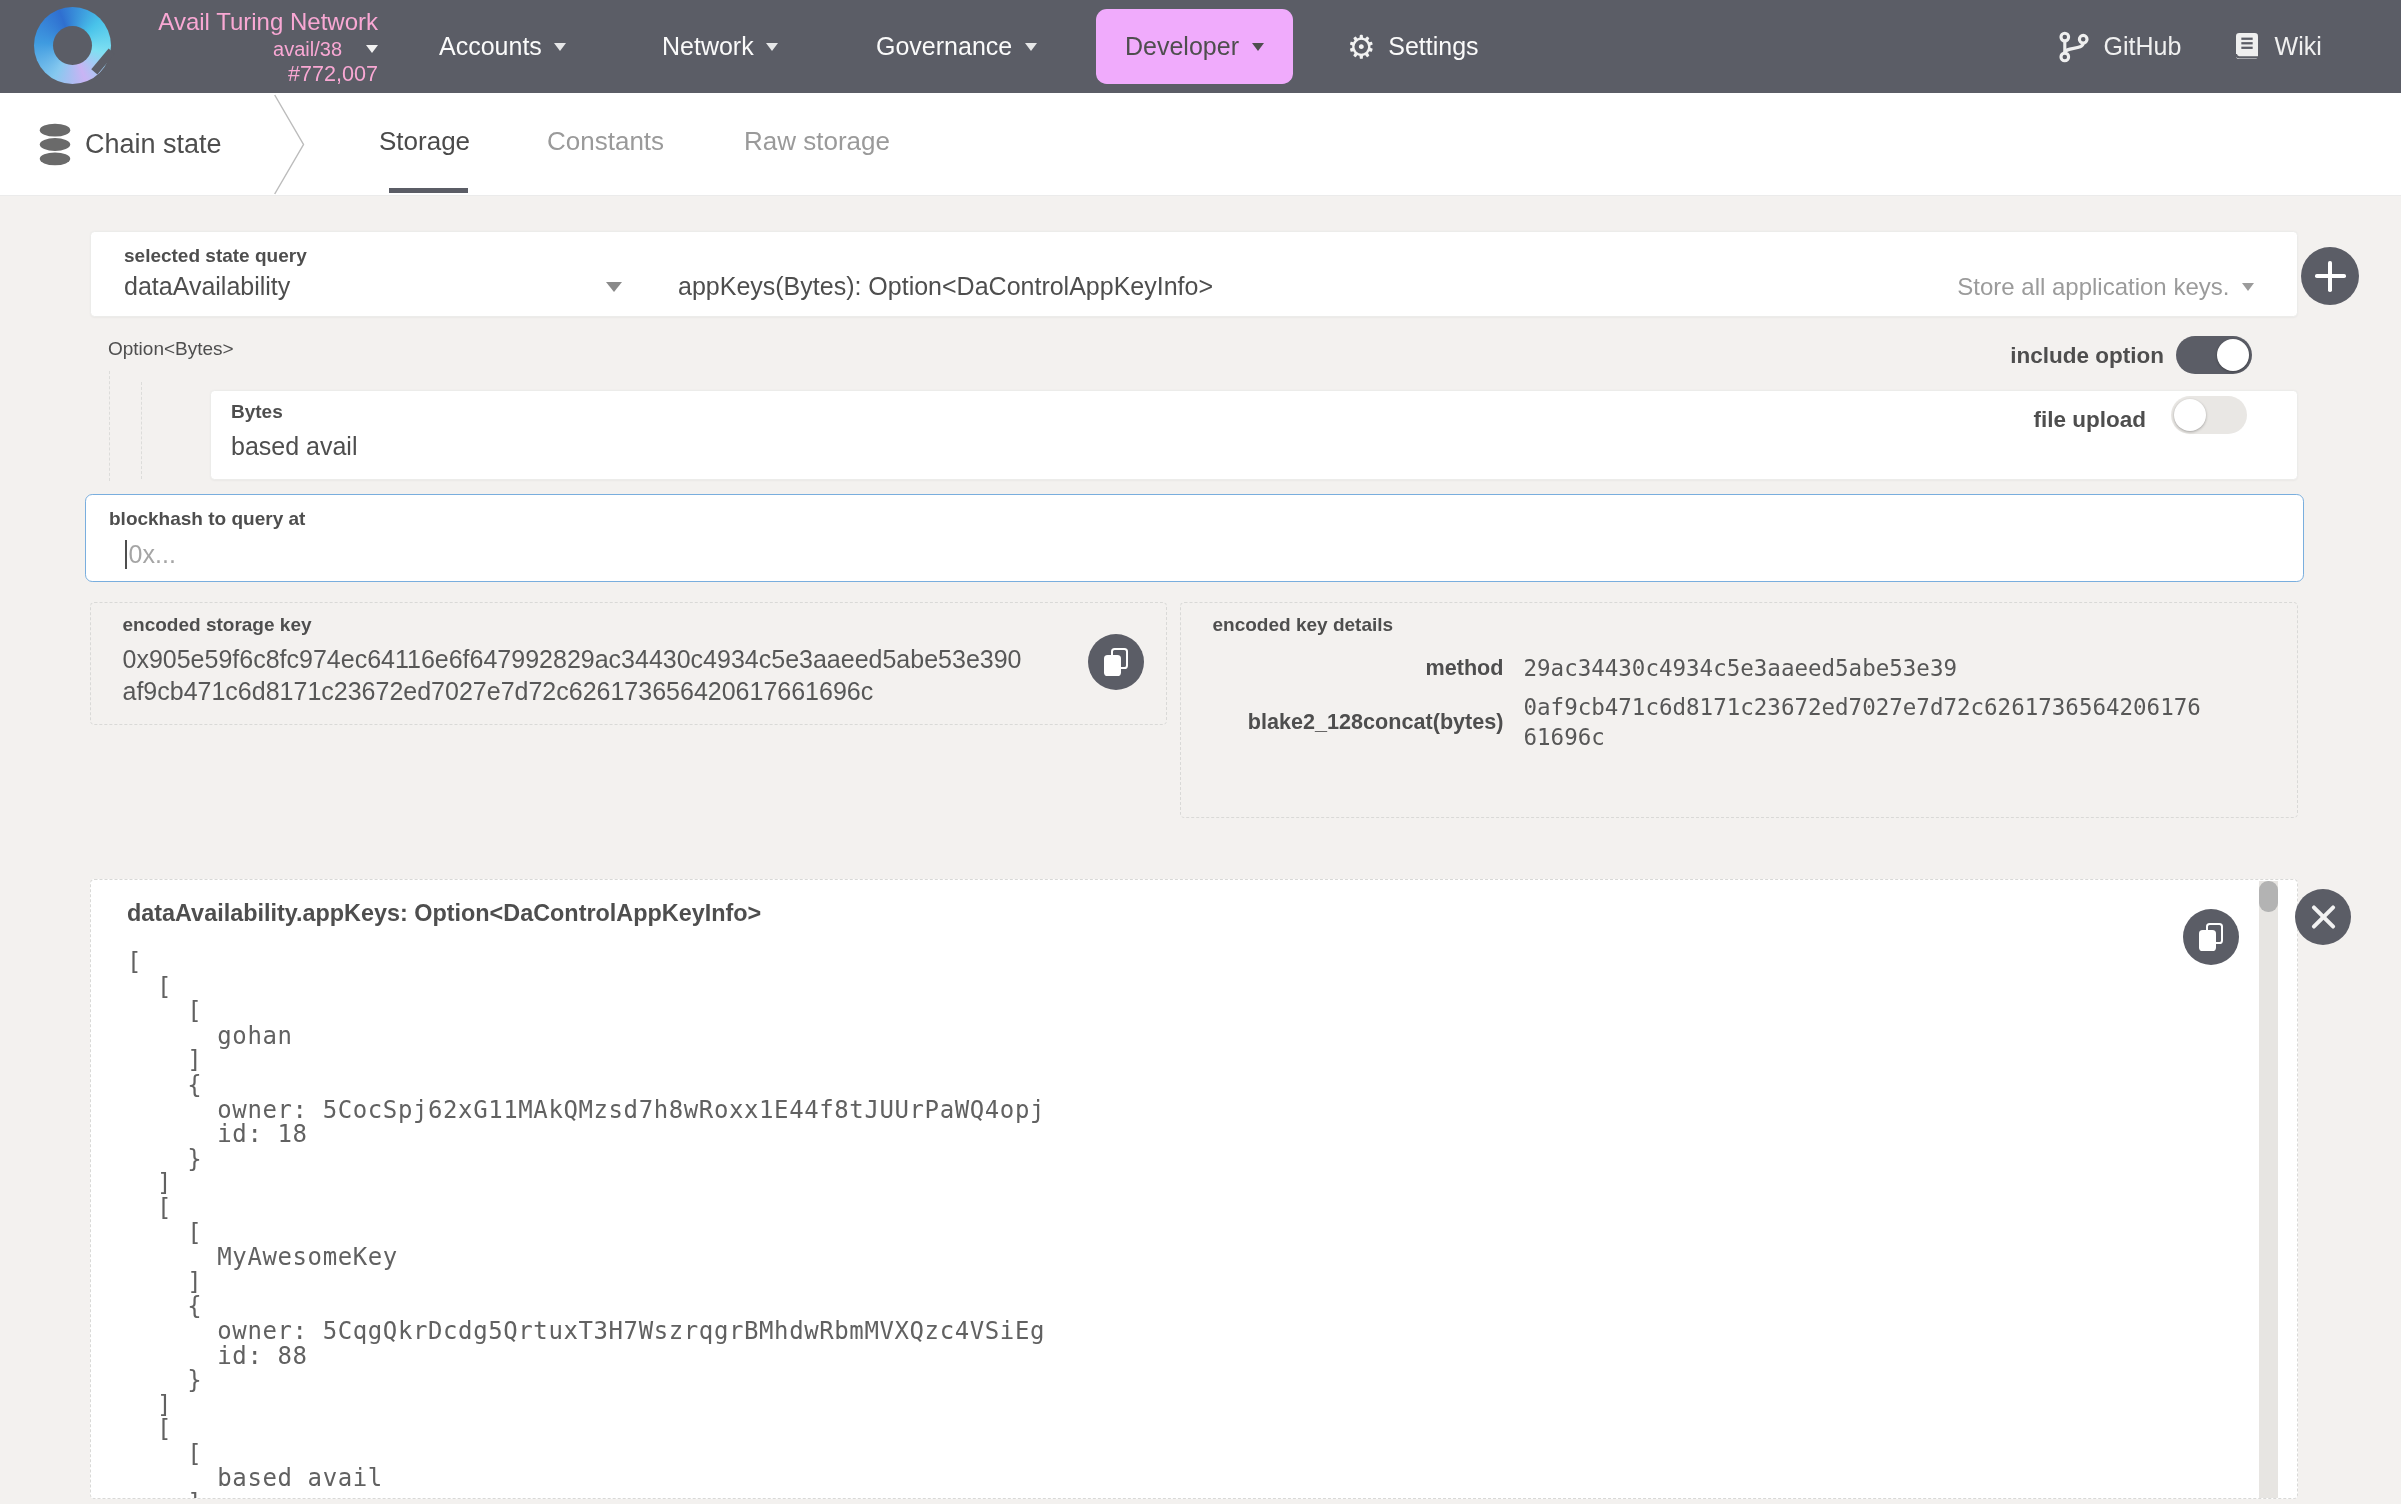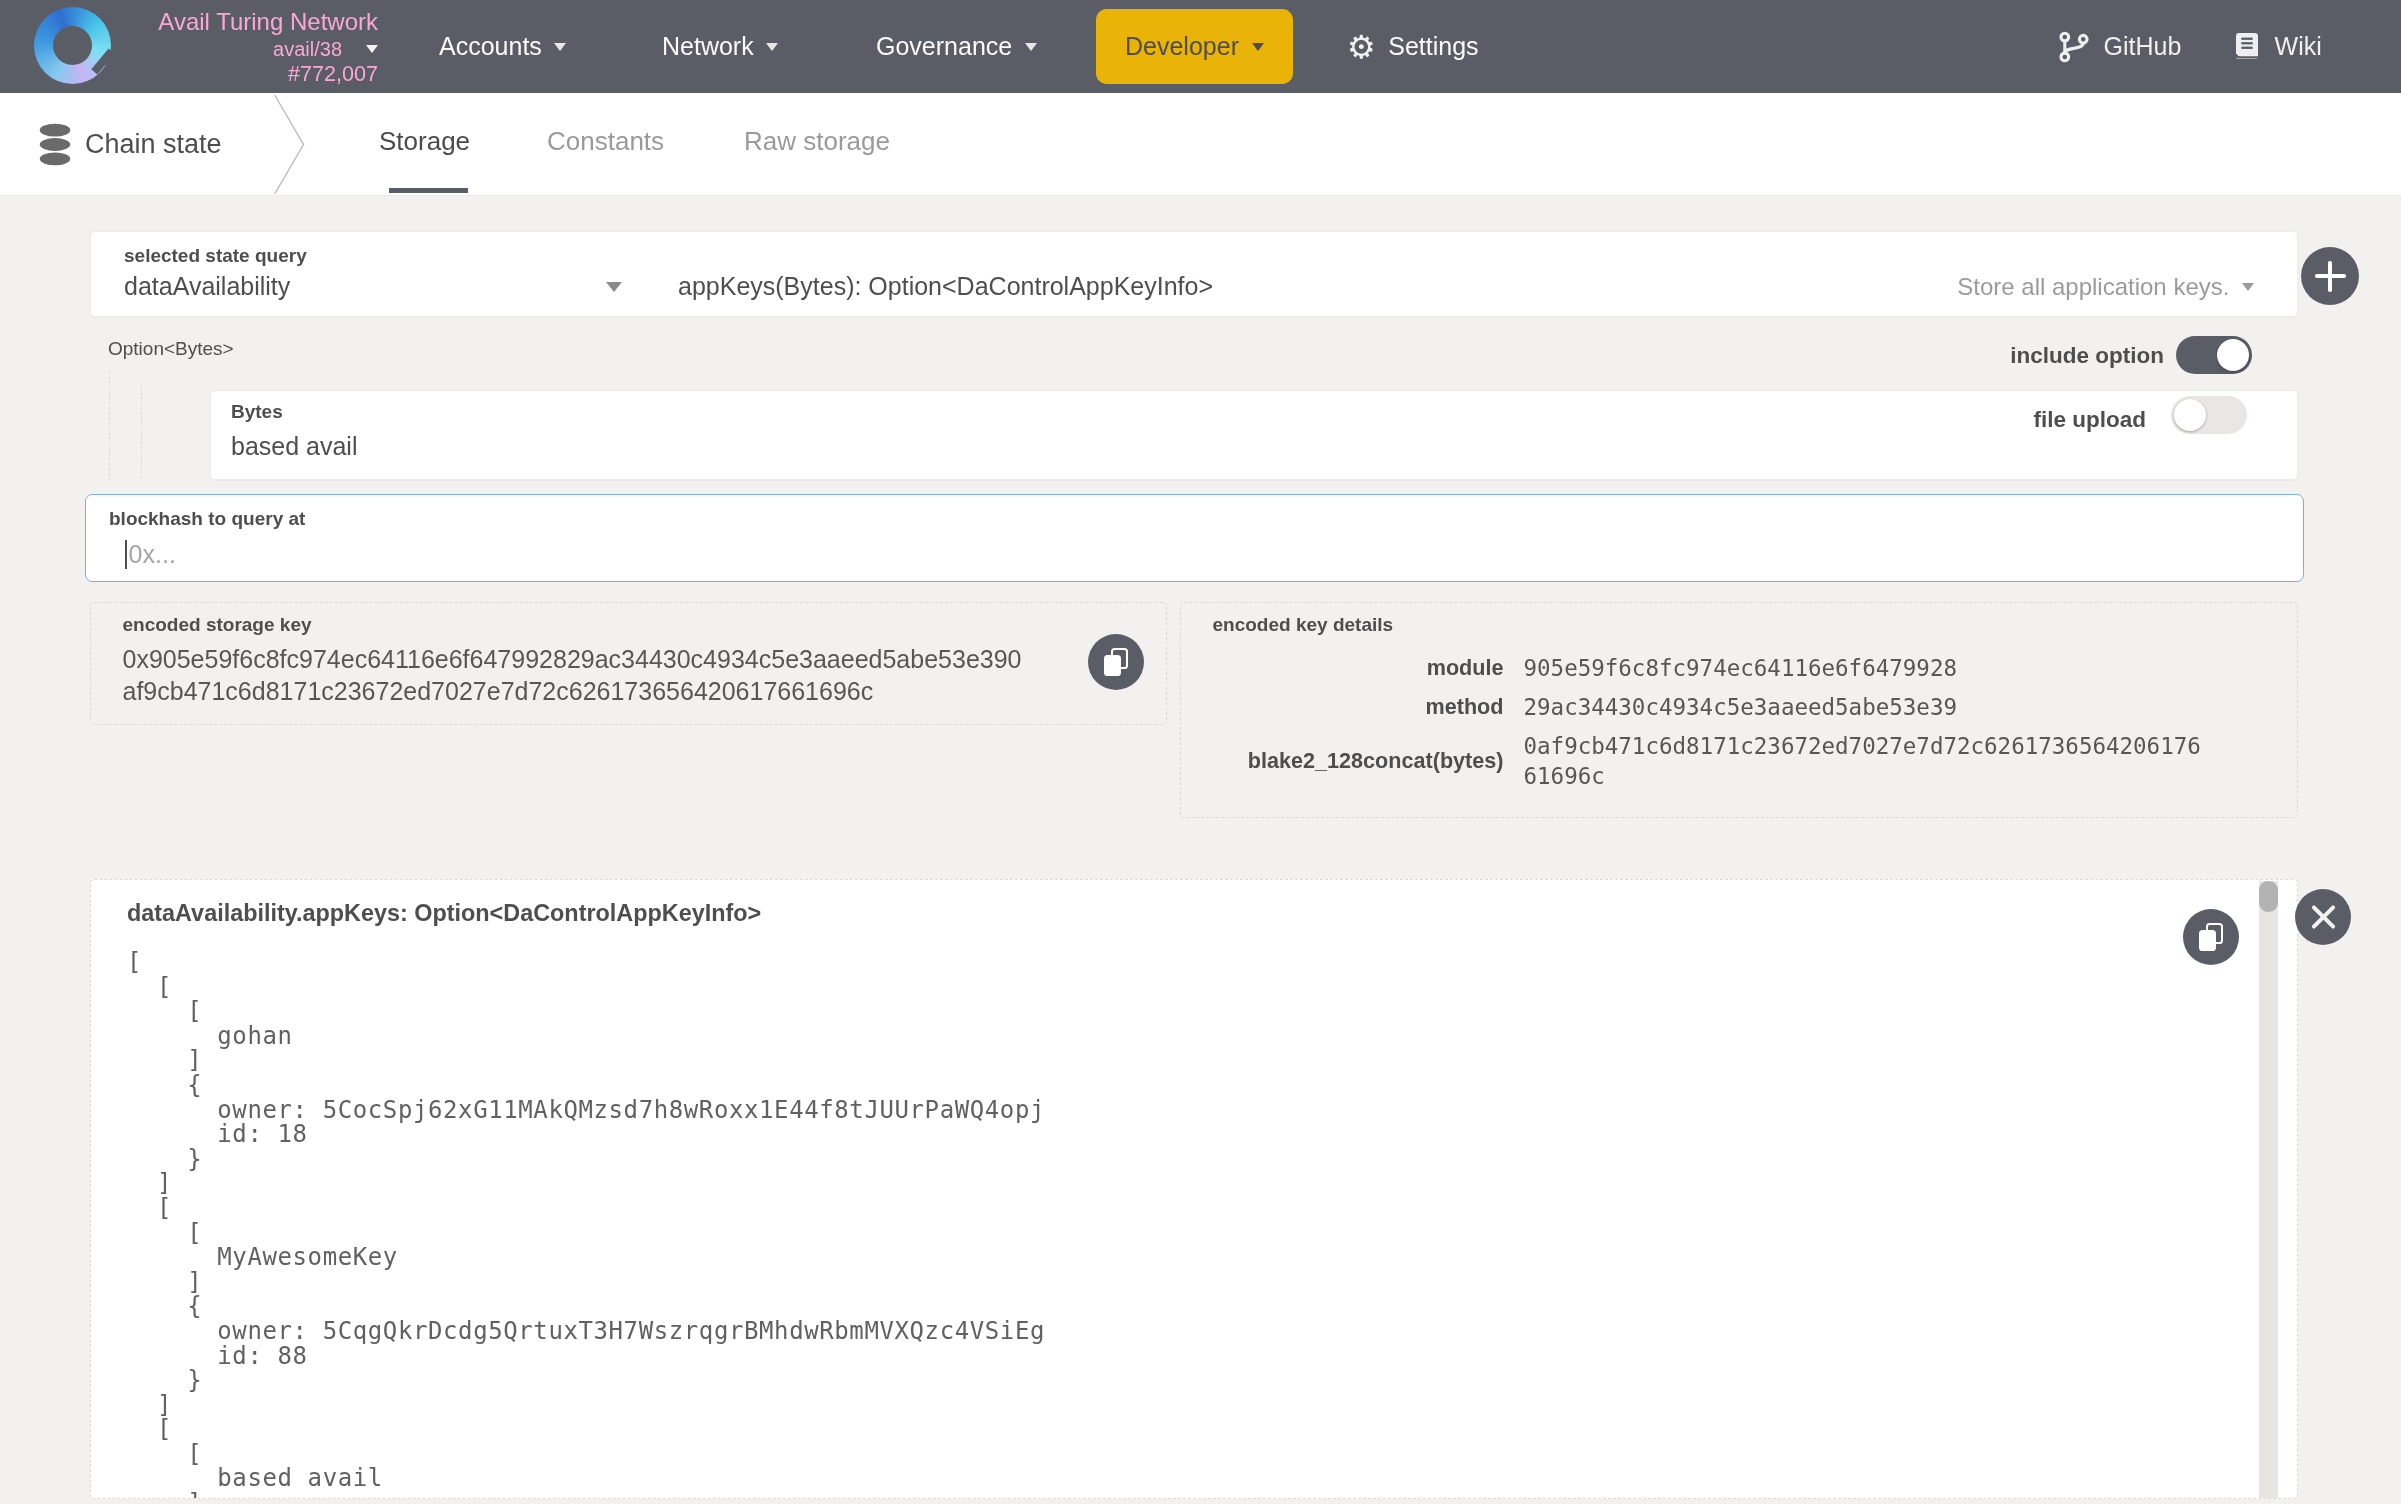--- a/index.html
+++ b/index.html
@@ -15,21 +15,21 @@
                   background:#5b5d66; transform:rotate(40deg); z-index:2; }
   .chain-block { position:absolute; left:126px; top:7.2px; width:252px; text-align:right; color:#f9a8d4; cursor:pointer; }
   .chain-name { font-size:24px; line-height:30px; }
   .chain-runtime { font-size:20px; line-height:24px; display:flex; justify-content:flex-end; align-items:center; gap:24px; }
   .chain-block .blocknum { font-size:21.6px; line-height:26px; }
   .tri-down { width:0; height:0; border-left:8px solid transparent; border-right:8px solid transparent; border-top:10px solid #f2f2f2; display:inline-block; }
   .tri-sm { border-left-width:6.3px; border-right-width:6.3px; border-top-width:8px; }
   .nav-item { position:absolute; top:0; height:93px; display:flex; align-items:center; gap:12.6px;
               font-size:25px; color:#fafafa; cursor:pointer; }
   .nav-item .tri-down { border-top-color:rgba(255,255,255,.85); }
-  .nav-pill { background:#eab308; color:#4e4e4e; top:9px; height:75px; border-radius:10.8px; padding:0 29px; }
+  .nav-pill { background:#f0abfc; color:#4e4e4e; top:9px; height:75px; border-radius:10.8px; padding:0 29px; }
   .nav-pill .tri-down { border-top-color:#4e4e4e; }
   .gear-main { font-family:"DejaVu Sans", sans-serif; font-size:32px; line-height:32px; color:#f2f2f2; }
   .hdr-link { position:absolute; top:0; height:93px; display:flex; align-items:center; gap:12.6px; font-size:25px; color:#f0f0f0; cursor:pointer; }
 
   
   #subnav { position:absolute; left:0; top:93px; width:2401px; height:103px; background:#ffffff; border-bottom:0.9px solid #ebebeb; z-index:20; }
   .section-title { position:absolute; left:85px; top:0; height:103px; display:flex; align-items:center; font-size:27px; color:#4e4e4e; }
   .db-icon { position:absolute; left:36px; top:30px; }
   .chevron-sep { position:absolute; left:272px; top:0; }
   .tab { position:absolute; top:0; height:97px; display:flex; align-items:center; font-size:26px; color:#9a9a9a; cursor:pointer; }
@@ -229,24 +229,20 @@
 <div id="esk-copy" class="round-btn">
   <span class="copy-ic">
     <span class="copy-back"></span>
       <span class="copy-front"></span>
   </span>
 </div>
 
 <div id="ekd-box" class="dashed-box">
   <div class="lbl mini-label">encoded key details</div>
   <div id="ekd-rows">
-    <div class="ekd-row">
-      <div class="ekd-key">module</div>
-      <div class="ekd-val">905e59f6c8fc974ec64116e6f6479928</div>
-    </div>
     <div class="ekd-row">
       <div class="ekd-key">method</div>
       <div class="ekd-val">29ac34430c4934c5e3aaeed5abe53e39</div>
     </div>
     <div class="ekd-row">
       <div class="ekd-key">blake2_128concat(bytes)</div>
       <div class="ekd-val">0af9cb471c6d8171c23672ed7027e7d72c6261736564206176
 61696c</div>
     </div>
   </div>

